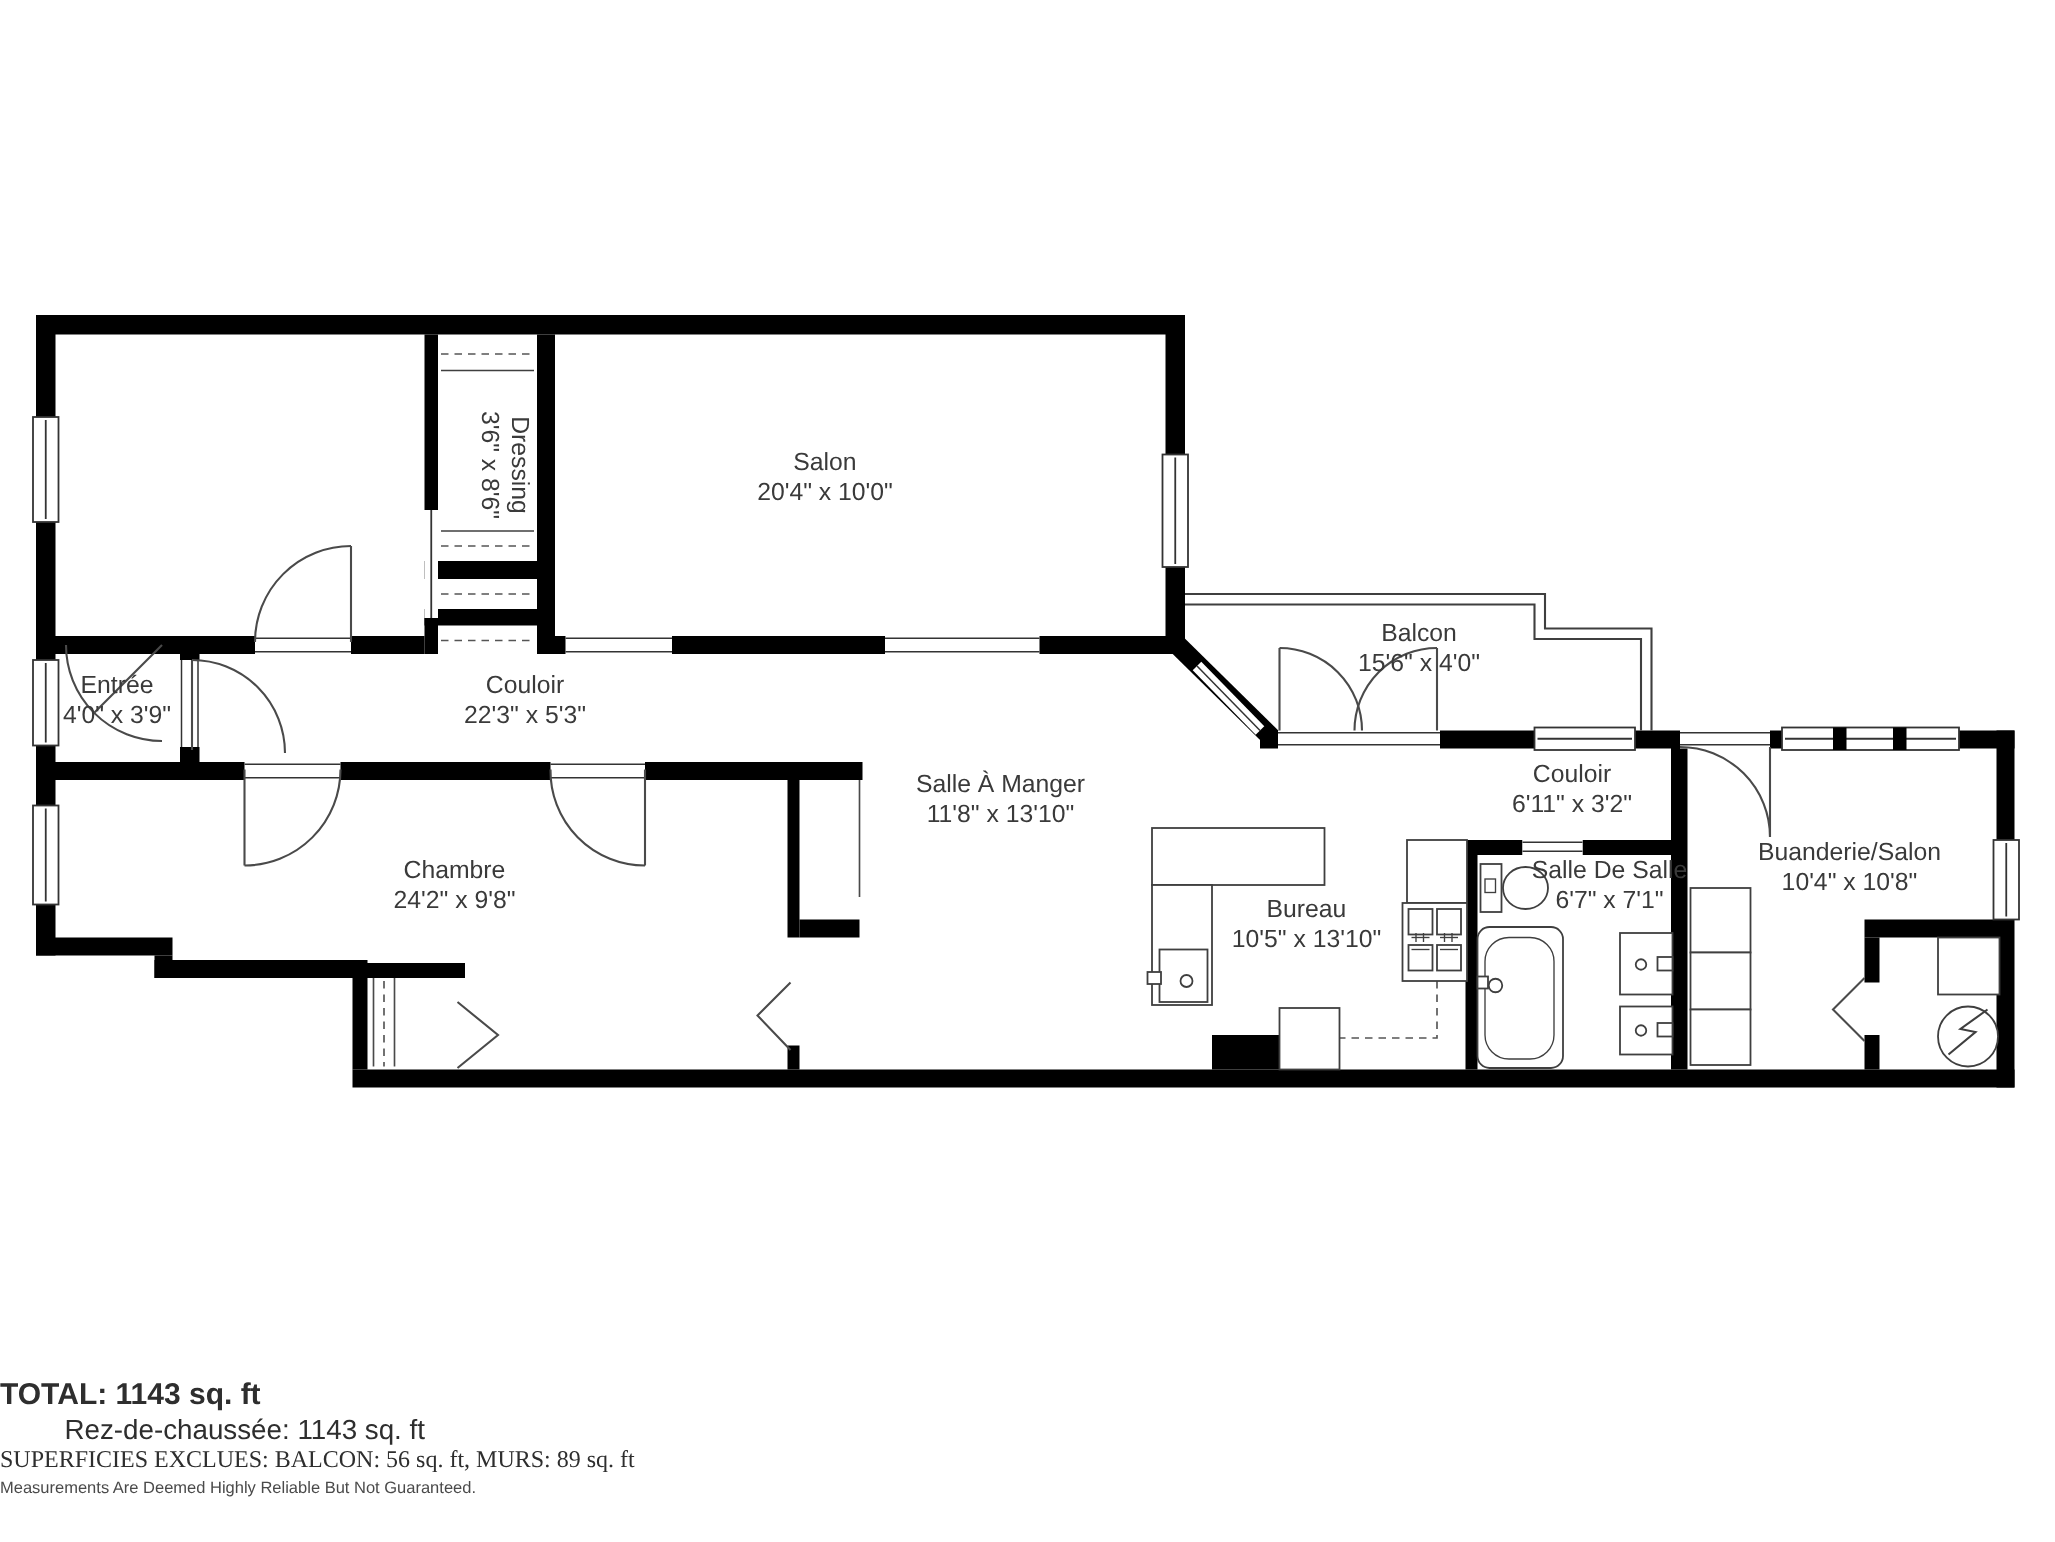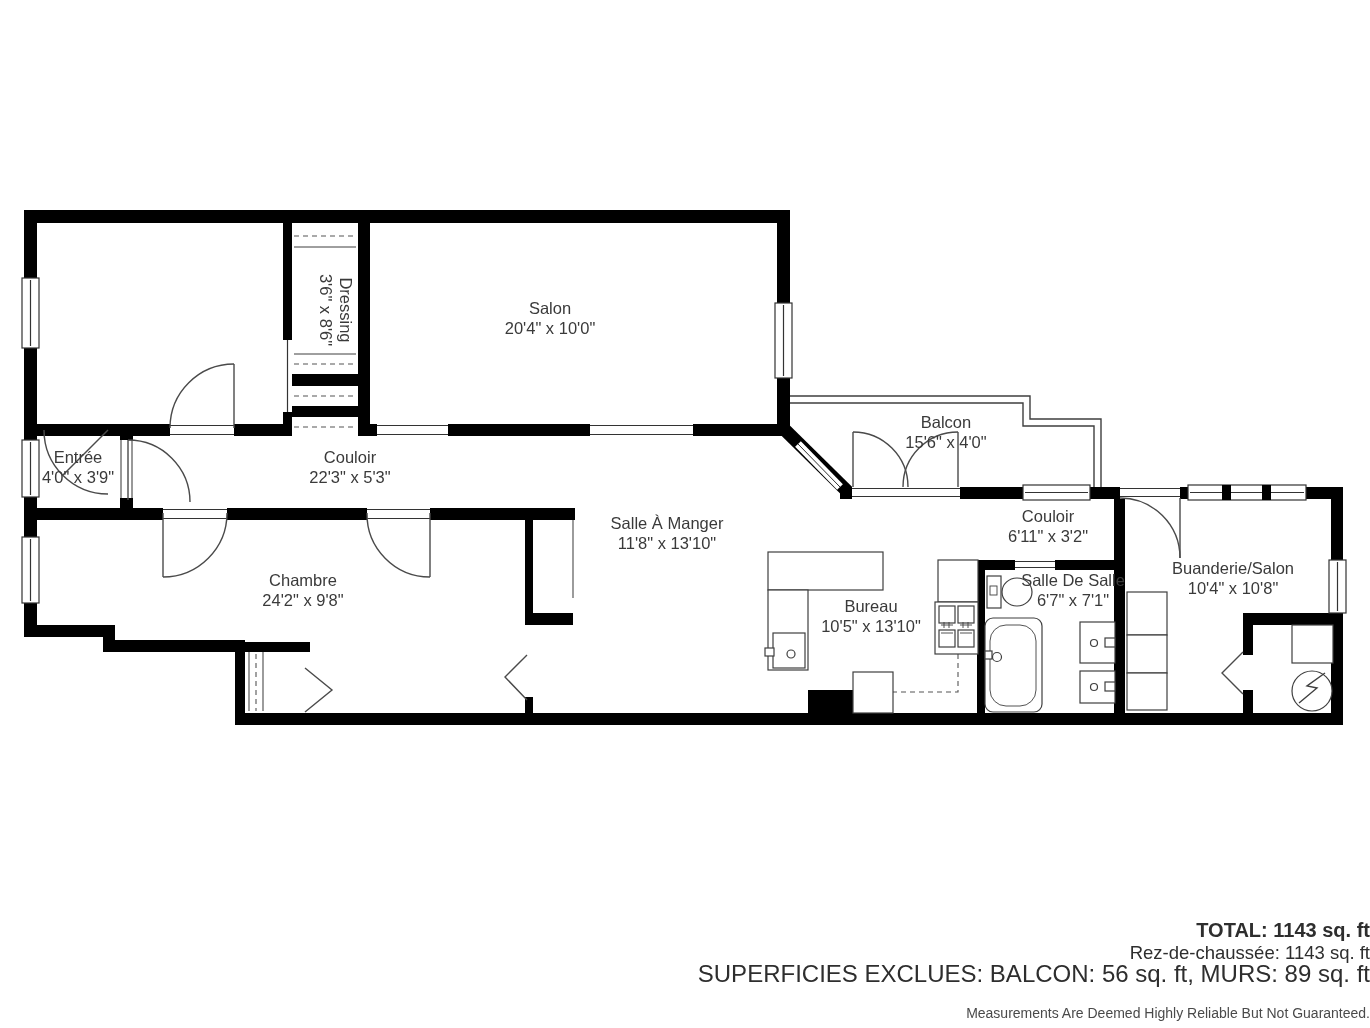--- a/index.html
+++ b/index.html
@@ -3,25 +3,25 @@
 <meta charset="utf-8">
 <style>
   html,body{margin:0;padding:0;background:#fff;}
   .canvas{position:relative;width:1370px;height:1028px;background:#ffffff;overflow:hidden;
           font-family:"Liberation Sans","DejaVu Sans",sans-serif;}
   .plan-svg{position:absolute;left:0;top:0;}
   .room-label{position:absolute;transform:translate(-50%,-50%);text-align:center;
               color:#3a3a3a;font-size:16.5px;line-height:20px;white-space:nowrap;}
   .room-label span{display:block;}
   .room-label.rot{transform:translate(-50%,-50%) rotate(90deg);}
-  .summary{position:absolute;left:0;top:919px;width:100%;text-align:right;color:#2e2e2e;}
+  .summary{position:absolute;left:0;top:919px;width:100%;text-align:left;color:#2e2e2e;}
   .summary .l1{font-size:20px;line-height:23px;font-weight:bold;}
   .summary .l2{font-size:18.5px;line-height:21px;margin-left:43px;}
-  .summary .l3{font-size:24px;line-height:21px;}
-  .summary .disc{font-size:14px;line-height:13px;margin-top:23px;color:#4a4a4a;}
+  .summary .l3{font-size:16px;line-height:21px;font-family:Liberation Serif, serif;}
+  .summary .disc{font-size:11px;line-height:13px;margin-top:2px;color:#4a4a4a;}
 </style>
 </head>
 <body>
 
 <div class="canvas">
 
 <svg class="plan-svg" width="1370" height="1028" viewBox="0 0 1370 1028">
 
   <g fill="#000000">
 

